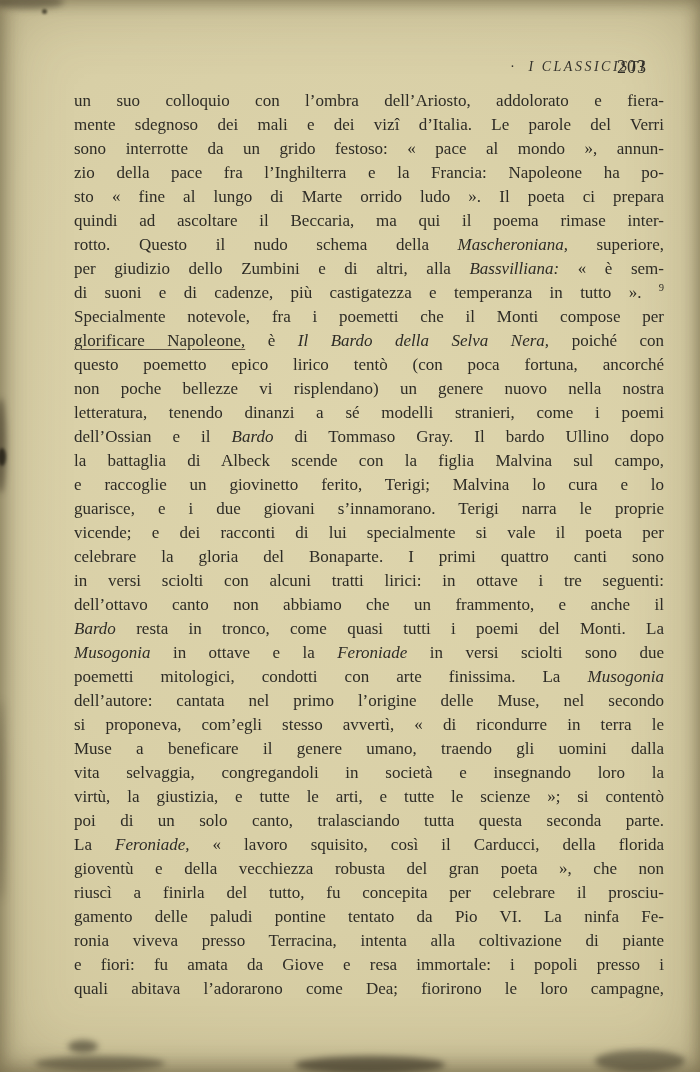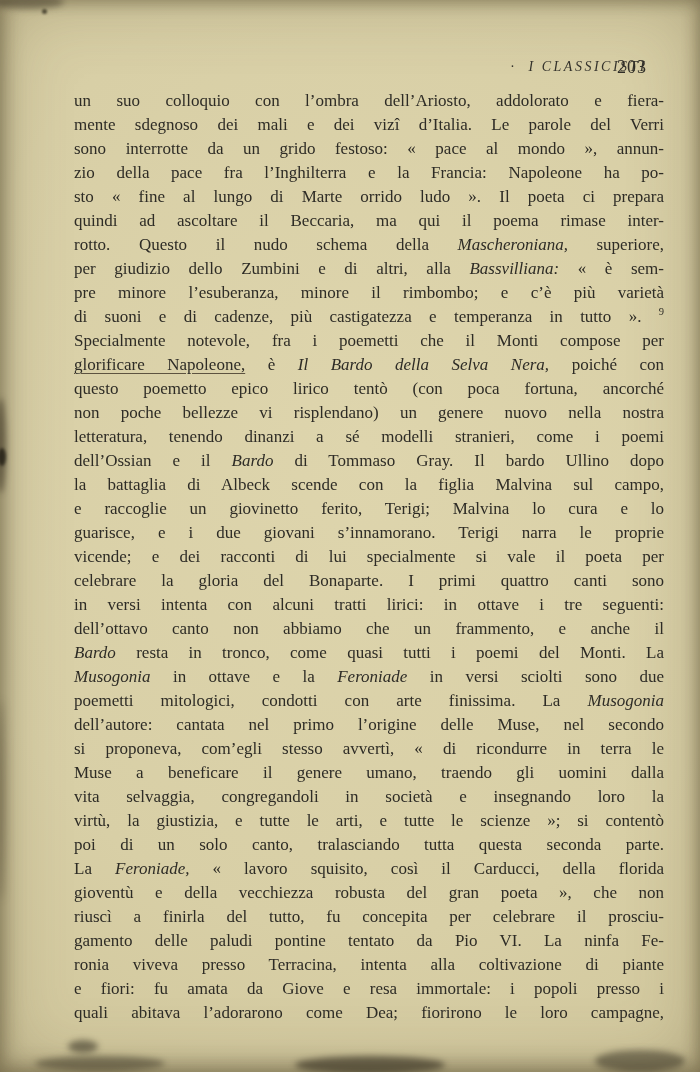--- a/index.html
+++ b/index.html
@@ -83,34 +83,33 @@
 
   <div class="text-block">
       <div class="line"><span>un suo colloquio con l’ombra dell’Ariosto, addolorato e fiera-</span></div>
       <div class="line"><span>mente sdegnoso dei mali e dei vizî d’Italia. Le parole del Verri</span></div>
       <div class="line"><span>sono interrotte da un grido festoso: « pace al mondo », annun-</span></div>
       <div class="line"><span>zio della pace fra l’Inghilterra e la Francia: Napoleone ha po-</span></div>
       <div class="line"><span>sto « fine al lungo di Marte orrido ludo ». Il poeta ci prepara</span></div>
       <div class="line"><span>quindi ad ascoltare il Beccaria, ma qui il poema rimase inter-</span></div>
       <div class="line"><span>rotto. Questo il nudo schema della </span><span class="seg-i">Mascheroniana,</span><span> superiore,</span></div>
       <div class="line"><span>per giudizio dello Zumbini e di altri, alla </span><span class="seg-i">Bassvilliana:</span><span> « è sem-</span></div>
-      <div class="line"><span>pre minore l’esuberanza, minore il rimbombo; e c’è più varietà</span></div>
       <div class="line"><span>di suoni e di cadenze, più castigatezza e temperanza in tutto ». </span><span class="seg-sup">9</span></div>
       <div class="line"><span>Specialmente notevole, fra i poemetti che il Monti compose per</span></div>
       <div class="line"><span class="seg-u">glorificare Napoleone,</span><span> è </span><span class="seg-i">Il Bardo della Selva Nera,</span><span> poiché con</span></div>
       <div class="line"><span>questo poemetto epico lirico tentò (con poca fortuna, ancorché</span></div>
       <div class="line"><span>non poche bellezze vi risplendano) un genere nuovo nella nostra</span></div>
       <div class="line"><span>letteratura, tenendo dinanzi a sé modelli stranieri, come i poemi</span></div>
       <div class="line"><span>dell’Ossian e il </span><span class="seg-i">Bardo</span><span> di Tommaso Gray. Il bardo Ullino dopo</span></div>
       <div class="line"><span>la battaglia di Albeck scende con la figlia Malvina sul campo,</span></div>
       <div class="line"><span>e raccoglie un giovinetto ferito, Terigi; Malvina lo cura e lo</span></div>
       <div class="line"><span>guarisce, e i due giovani s’innamorano. Terigi narra le proprie</span></div>
       <div class="line"><span>vicende; e dei racconti di lui specialmente si vale il poeta per</span></div>
       <div class="line"><span>celebrare la gloria del Bonaparte. I primi quattro canti sono</span></div>
-      <div class="line"><span>in versi intenta con alcuni tratti lirici: in ottave i tre seguenti:</span></div>
+      <div class="line"><span>in versi sciolti con alcuni tratti lirici: in ottave i tre seguenti:</span></div>
       <div class="line"><span>dell’ottavo canto non abbiamo che un frammento, e anche il</span></div>
       <div class="line"><span class="seg-i">Bardo</span><span> resta in tronco, come quasi tutti i poemi del Monti. La</span></div>
       <div class="line"><span class="seg-i">Musogonia</span><span> in ottave e la </span><span class="seg-i">Feroniade</span><span> in versi sciolti sono due</span></div>
       <div class="line"><span>poemetti mitologici, condotti con arte finissima. La </span><span class="seg-i">Musogonia</span></div>
       <div class="line"><span>dell’autore: cantata nel primo l’origine delle Muse, nel secondo</span></div>
       <div class="line"><span>si proponeva, com’egli stesso avvertì, « di ricondurre in terra le</span></div>
       <div class="line"><span>Muse a beneficare il genere umano, traendo gli uomini dalla</span></div>
       <div class="line"><span>vita selvaggia, congregandoli in società e insegnando loro la</span></div>
       <div class="line"><span>virtù, la giustizia, e tutte le arti, e tutte le scienze »; si contentò</span></div>
       <div class="line"><span>poi di un solo canto, tralasciando tutta questa seconda parte.</span></div>

